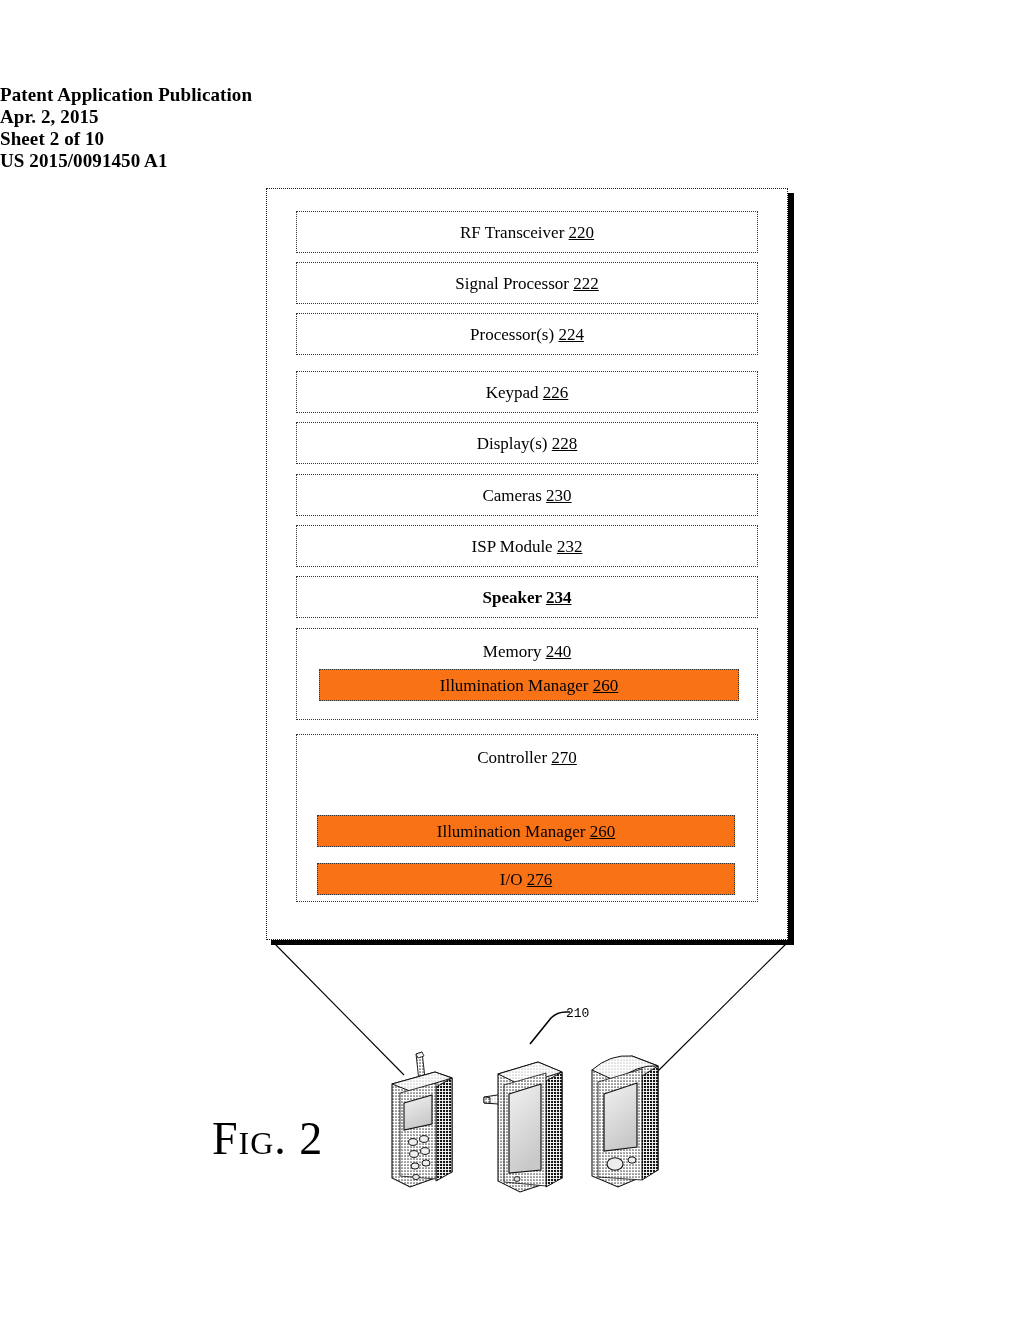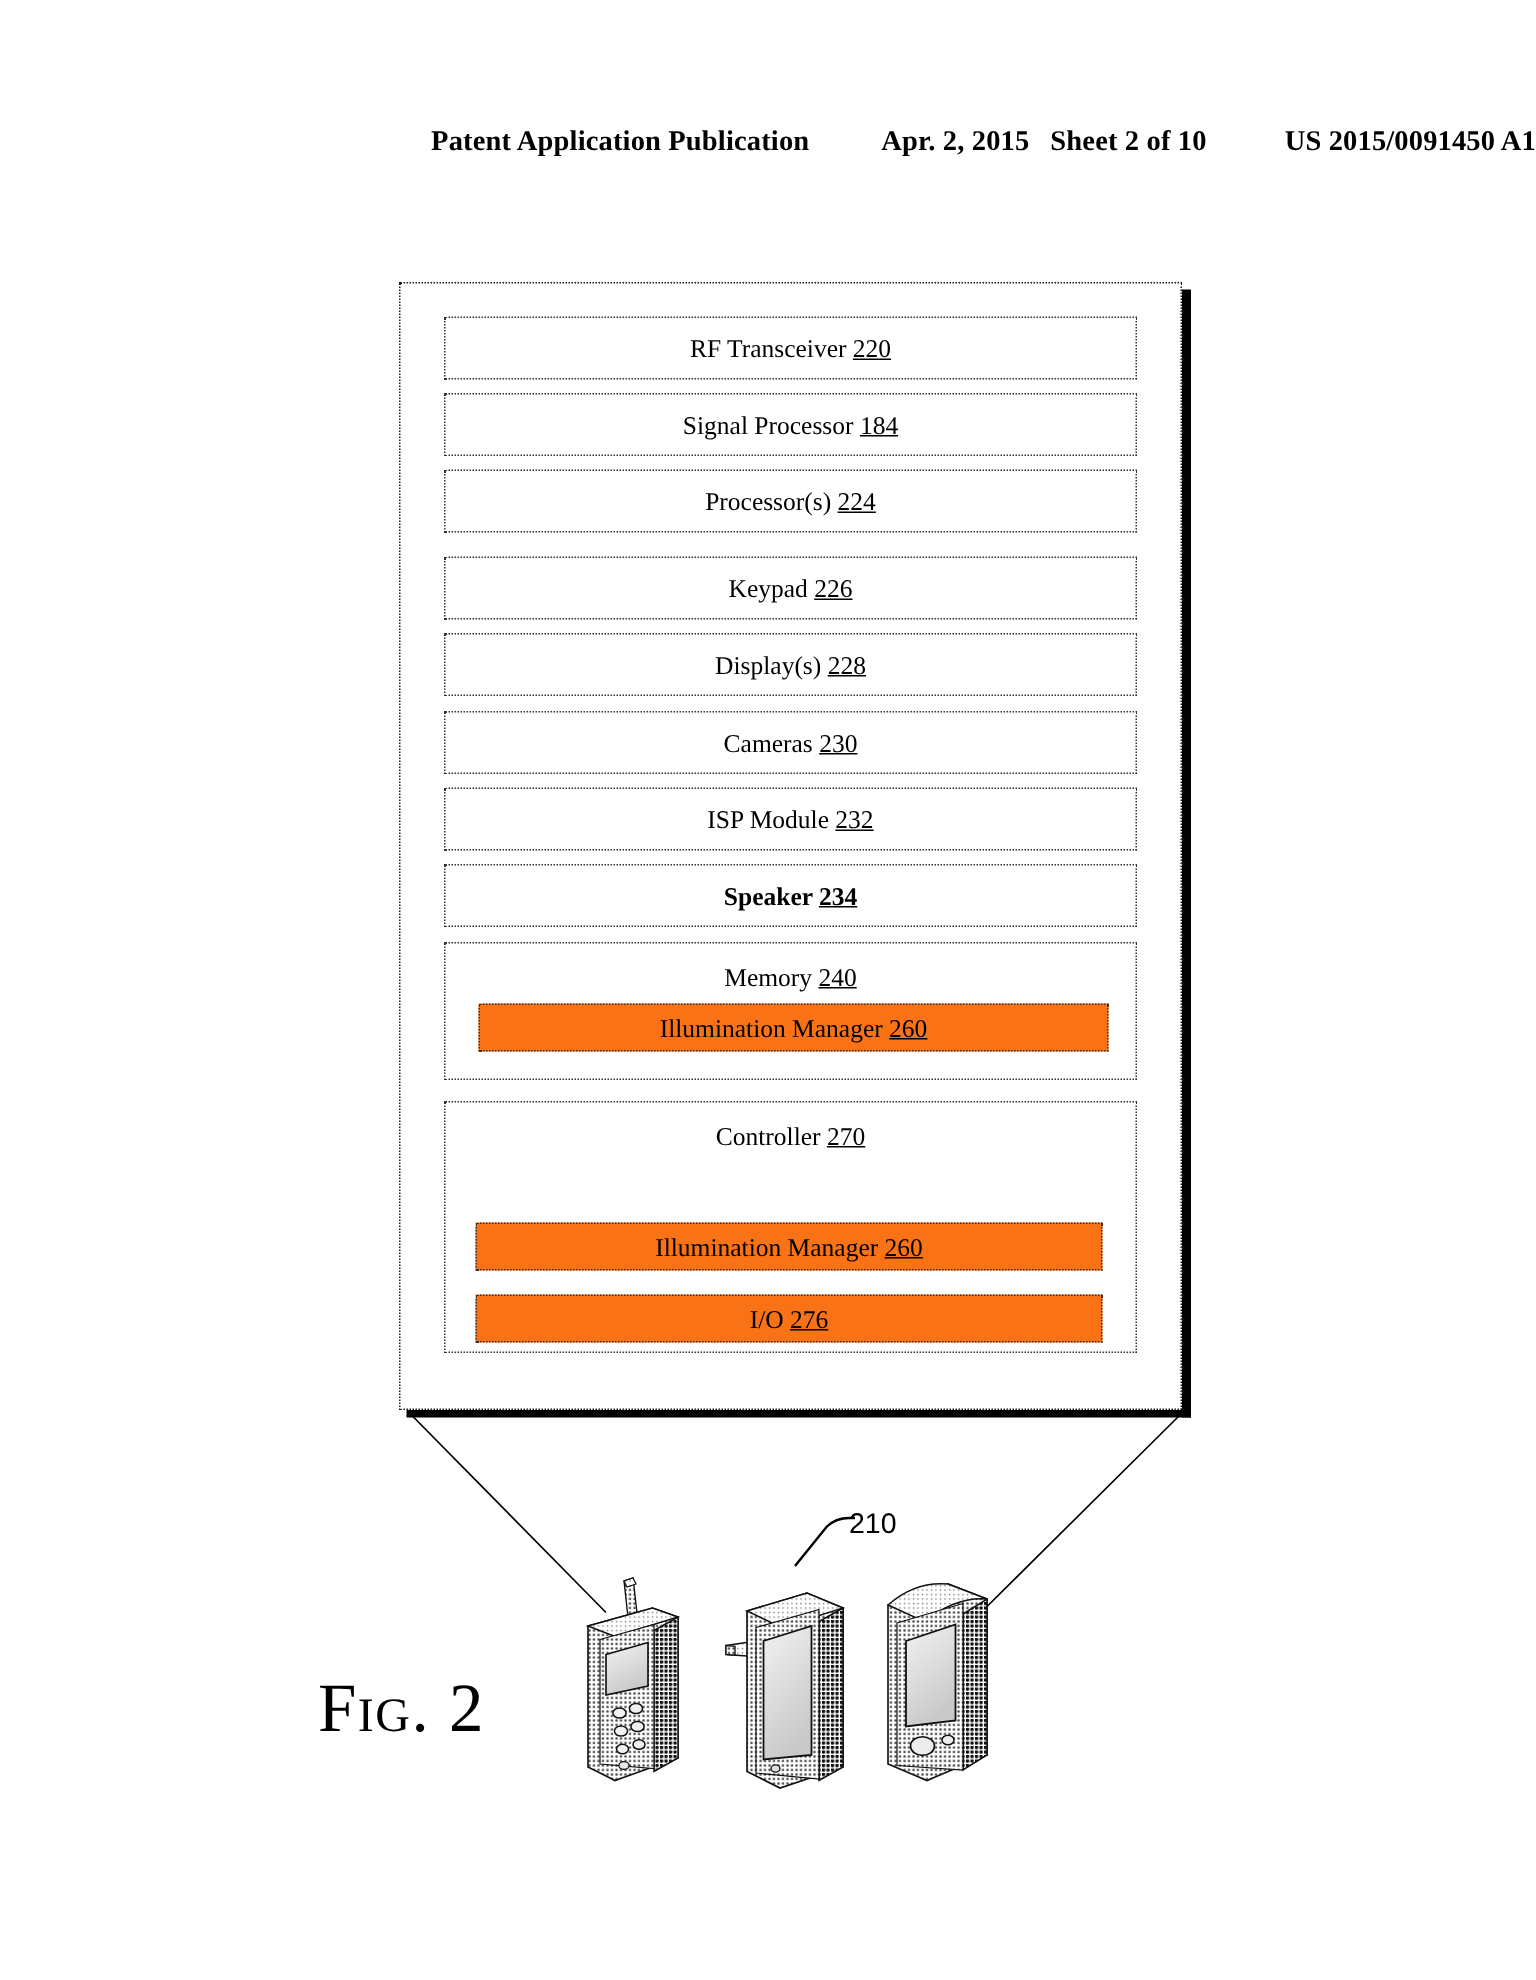--- a/index.html
+++ b/index.html
@@ -23,20 +23,21 @@
     left: 0;
     width: 1024px;
     display: flex;
     justify-content: flex-end;
     align-items: baseline;
     font-family: "Liberation Serif", "DejaVu Serif", serif;
     font-weight: bold;
     font-size: 19px;
     letter-spacing: 0.1px;
     white-space: nowrap;
+    flex-direction: column;
   }
   .hdr-pub   { margin-right: 48px; }
   .hdr-date  { margin-right: 14px; }
   .hdr-sheet { margin-right: 52px; }
   .hdr-num   { }
 
   
   .device-outer {
     position: absolute;
     left: 266px;
@@ -142,22 +143,22 @@
     top: 0;
     width: 1024px;
     height: 1320px;
     pointer-events: none;
   }
 
   .callout-210 {
     position: absolute;
     left: 566px;
     top: 1006px;
-    font-size: 19px;
-    font-family: Liberation Sans, sans-serif;
+    font-size: 13px;
+    font-family: Liberation Mono, monospace;
     white-space: nowrap;
   }
 
   
   .fig-caption {
     position: absolute;
     left: 212px;
     top: 1112px;
     font-family: "Liberation Serif", "DejaVu Serif", serif;
     font-size: 46px;
@@ -192,21 +193,21 @@
 <div class="blk" style="left:296px; top:211px; width:462px; height:42px;">
   <span class="blk-label">
     <span>RF Transceiver</span>
     <span class="ref">220</span>
   </span>
 </div>
 
 <div class="blk" style="left:296px; top:262px; width:462px; height:42px;">
   <span class="blk-label">
     <span>Signal Processor</span>
-    <span class="ref">184</span>
+    <span class="ref">222</span>
   </span>
 </div>
 
 <div class="blk" style="left:296px; top:313px; width:462px; height:42px;">
   <span class="blk-label">
     <span>Processor(s)</span>
     <span class="ref">224</span>
   </span>
 </div>
 

